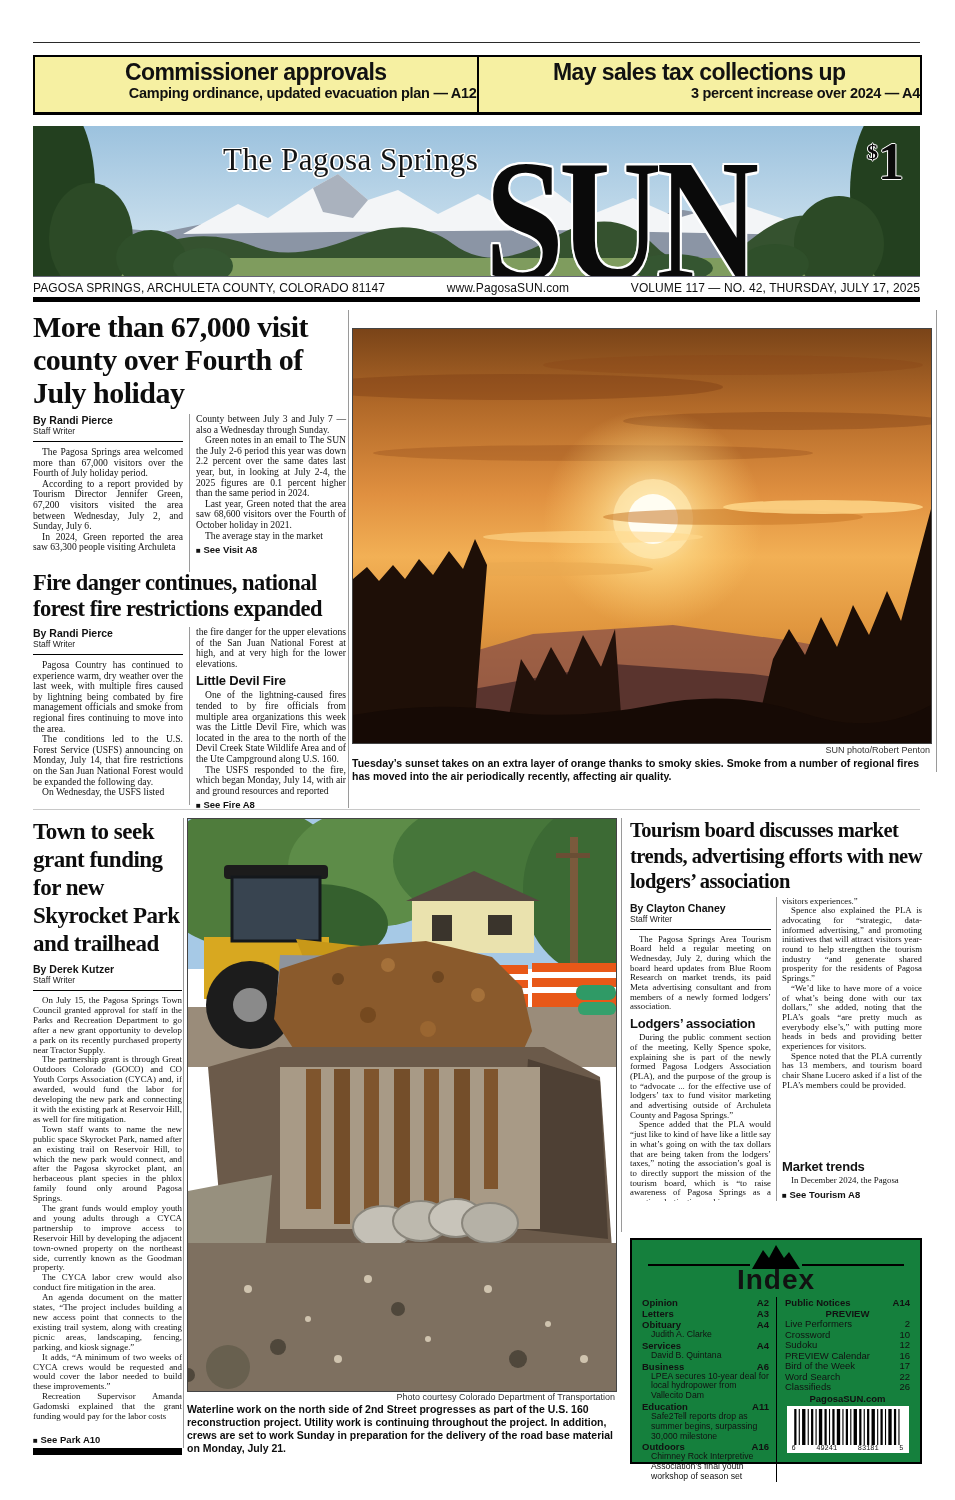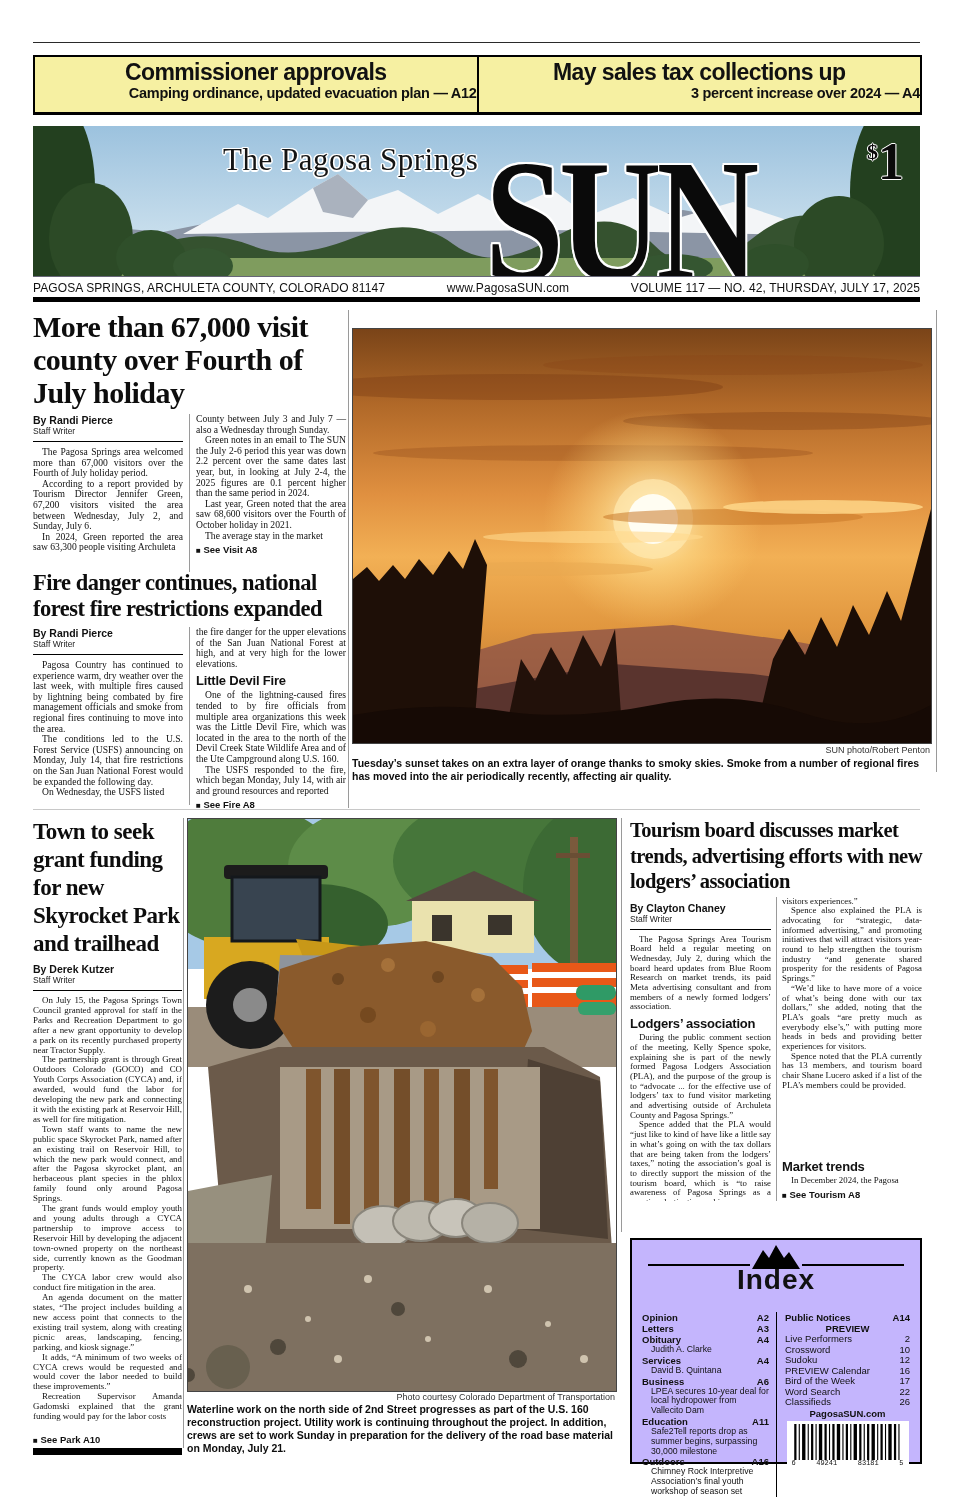--- a/index.html
+++ b/index.html
@@ -84,26 +84,26 @@
   
   .story-tourism{position:absolute;left:630px;top:818px;width:292px;}
   .t-cols{position:relative;height:304px;overflow:hidden;}
   .t-c1{width:141px;height:100%;overflow:hidden;}
   .t-c2{position:absolute;left:152px;top:0;width:140px;height:100%;display:flex;flex-direction:column;}
   .t-colrule{position:absolute;left:146px;top:0;bottom:0;width:1px;background:#9a9a9a;}
   .story-tourism .story-text p{font-size:8.8px;line-height:9.7px;}
   .t-c2-top{flex:1;overflow:hidden;}
 
   
-  .indexbox{position:absolute;left:630px;top:1238px;width:292px;height:226px;background:#c4b5fd;
+  .indexbox{position:absolute;left:630px;top:1238px;width:292px;height:226px;background:#15803d;
       border:2px solid #000;box-sizing:border-box;}
   .index-logo-row{display:flex;align-items:flex-end;margin:5px 16px 0;}
   .index-logo-row .ln{flex:1;height:2px;background:#000;margin-bottom:3px;}
   .index-title{text-align:center;font-size:28px;font-weight:bold;letter-spacing:1px;line-height:28px;margin-top:-3px;}
-  .index-cols{display:flex;margin-top:18px;font-size:9.5px;}
+  .index-cols{display:flex;margin-top:3px;font-size:9.5px;}
   .idx-left{width:50%;padding:0 7px 0 10px;box-sizing:border-box;}
   .idx-right{width:50%;padding:0 10px 0 8px;box-sizing:border-box;border-left:1.5px solid #000;}
   .idx-row{display:flex;justify-content:space-between;font-weight:bold;line-height:11px;}
   .idx-row.light{font-weight:normal;line-height:10.5px;}
   .idx-sub{padding-left:9px;font-weight:normal;font-size:8.7px;line-height:9.8px;}
   .idx-center{text-align:center;font-weight:bold;line-height:11px;}
   .barcode{width:112px;margin:2px auto 0;background:#fff;padding:3px 5px 1px;}
   .barcode svg{display:block;}
   .bc-digits{display:flex;justify-content:space-between;font-size:7px;line-height:7px;
       font-family:"Liberation Mono","DejaVu Sans Mono",monospace;}

